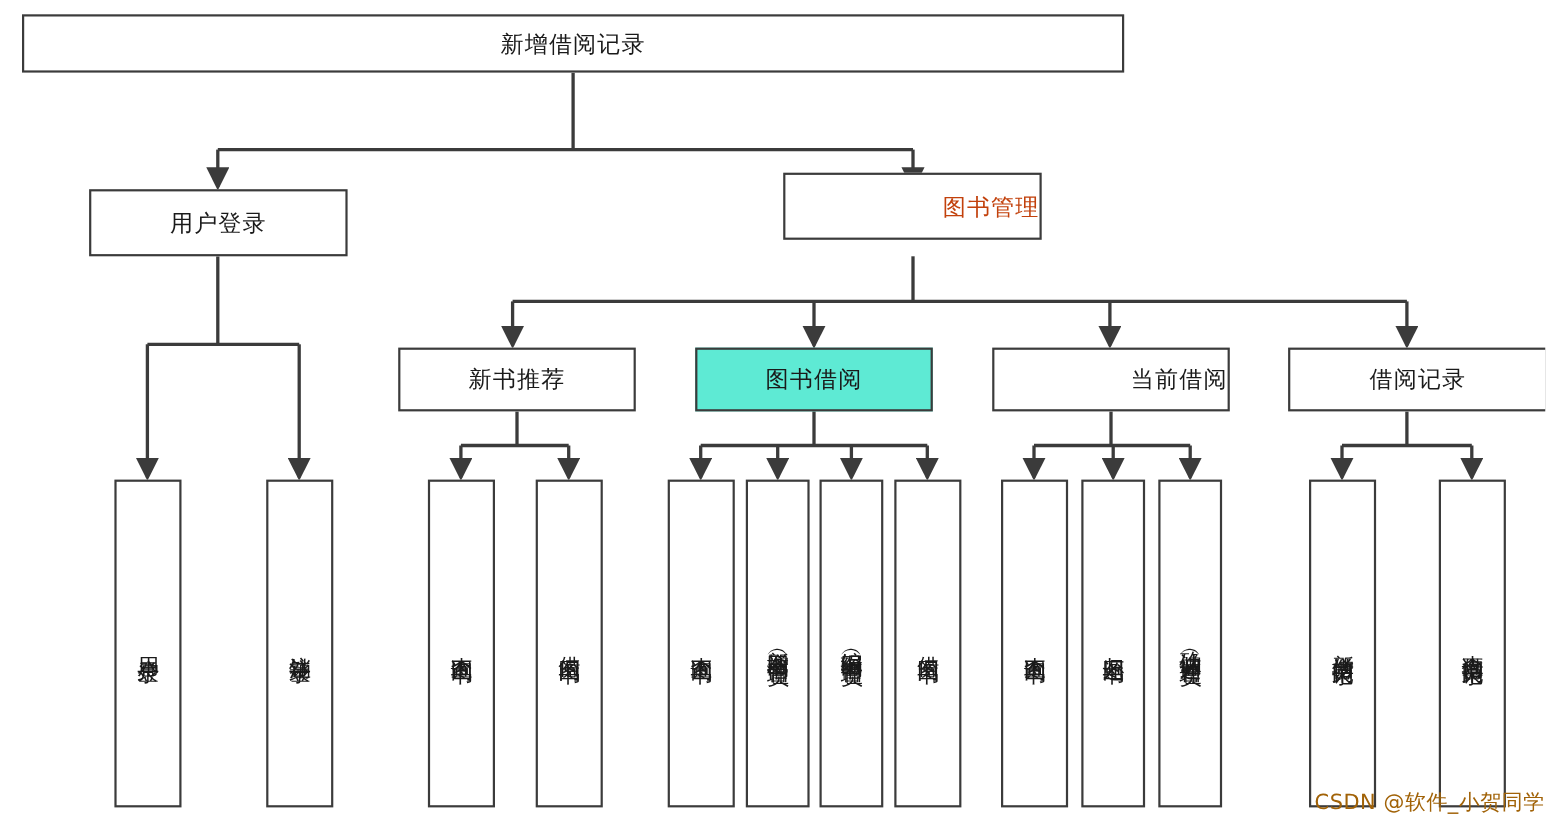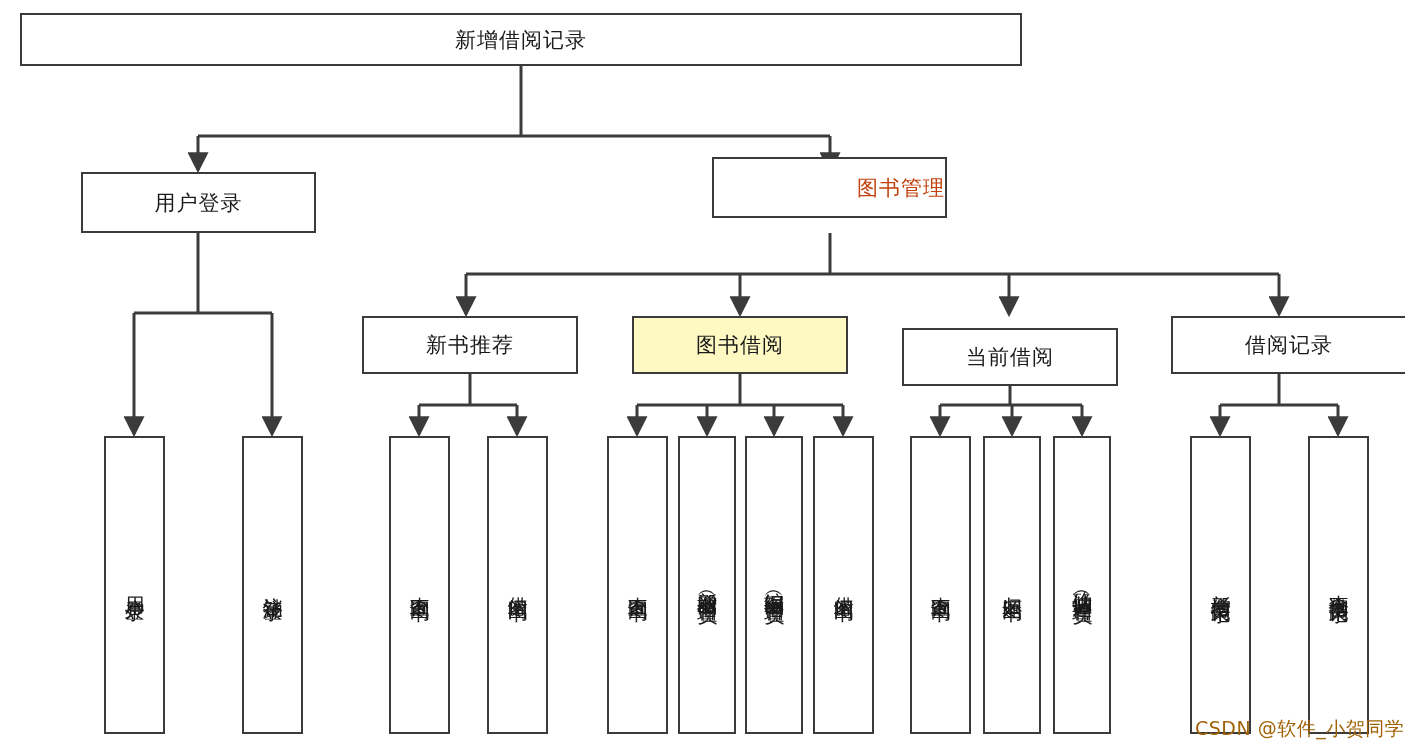--- a/index.html
+++ b/index.html
@@ -130,24 +130,24 @@
   <div class="node horiz" style="left: 81px; top: 172px; width: 235px; height: 61px; border-color: rgb(59, 59, 59); background: rgb(255, 255, 255); color: rgb(26, 26, 26);">
     <span>用户登录</span>
   </div>
   <div class="node horiz" style="left: 712px; top: 157px; width: 235px; height: 61px; border-color: rgb(59, 59, 59); background: rgb(255, 255, 255); color: #c2410c; justify-content: flex-end;">
     <span>图书管理</span>
   </div>
 
   <div class="node horiz" style="left: 362px; top: 316px; width: 216px; height: 58px; border-color: rgb(59, 59, 59); background: rgb(255, 255, 255); color: rgb(26, 26, 26);">
     <span>新书推荐</span>
   </div>
-  <div class="node horiz" style="left: 632px; top: 316px; width: 216px; height: 58px; border-color: rgb(59, 59, 59); background: #fef9c3; color: rgb(26, 26, 26);">
+  <div class="node horiz" style="left: 632px; top: 316px; width: 216px; height: 58px; border-color: rgb(59, 59, 59); background: #5eead4; color: rgb(26, 26, 26);">
     <span>图书借阅</span>
   </div>
-  <div class="node horiz" style="left: 902px; top: 328px; width: 216px; height: 58px; border-color: rgb(59, 59, 59); background: rgb(255, 255, 255); color: rgb(26, 26, 26);">
+  <div class="node horiz" style="left: 902px; top: 316px; width: 216px; height: 58px; border-color: rgb(59, 59, 59); background: rgb(255, 255, 255); color: rgb(26, 26, 26); justify-content: flex-end;">
     <span>当前借阅</span>
   </div>
   <div class="node horiz" style="left: 1171px; top: 316px; width: 236px; height: 58px; border-color: rgb(59, 59, 59); background: rgb(255, 255, 255); color: rgb(26, 26, 26);">
     <span>借阅记录</span>
   </div>
 
   <div class="node vert" style="left: 104px; top: 436px; width: 61px; height: 298px; border-color: rgb(59, 59, 59); background: rgb(255, 255, 255); color: rgb(26, 26, 26);">
     <span class="vlabel">用户登录</span>
   </div>
   <div class="node vert" style="left: 242px; top: 436px; width: 61px; height: 298px; border-color: rgb(59, 59, 59); background: rgb(255, 255, 255); color: rgb(26, 26, 26);">

